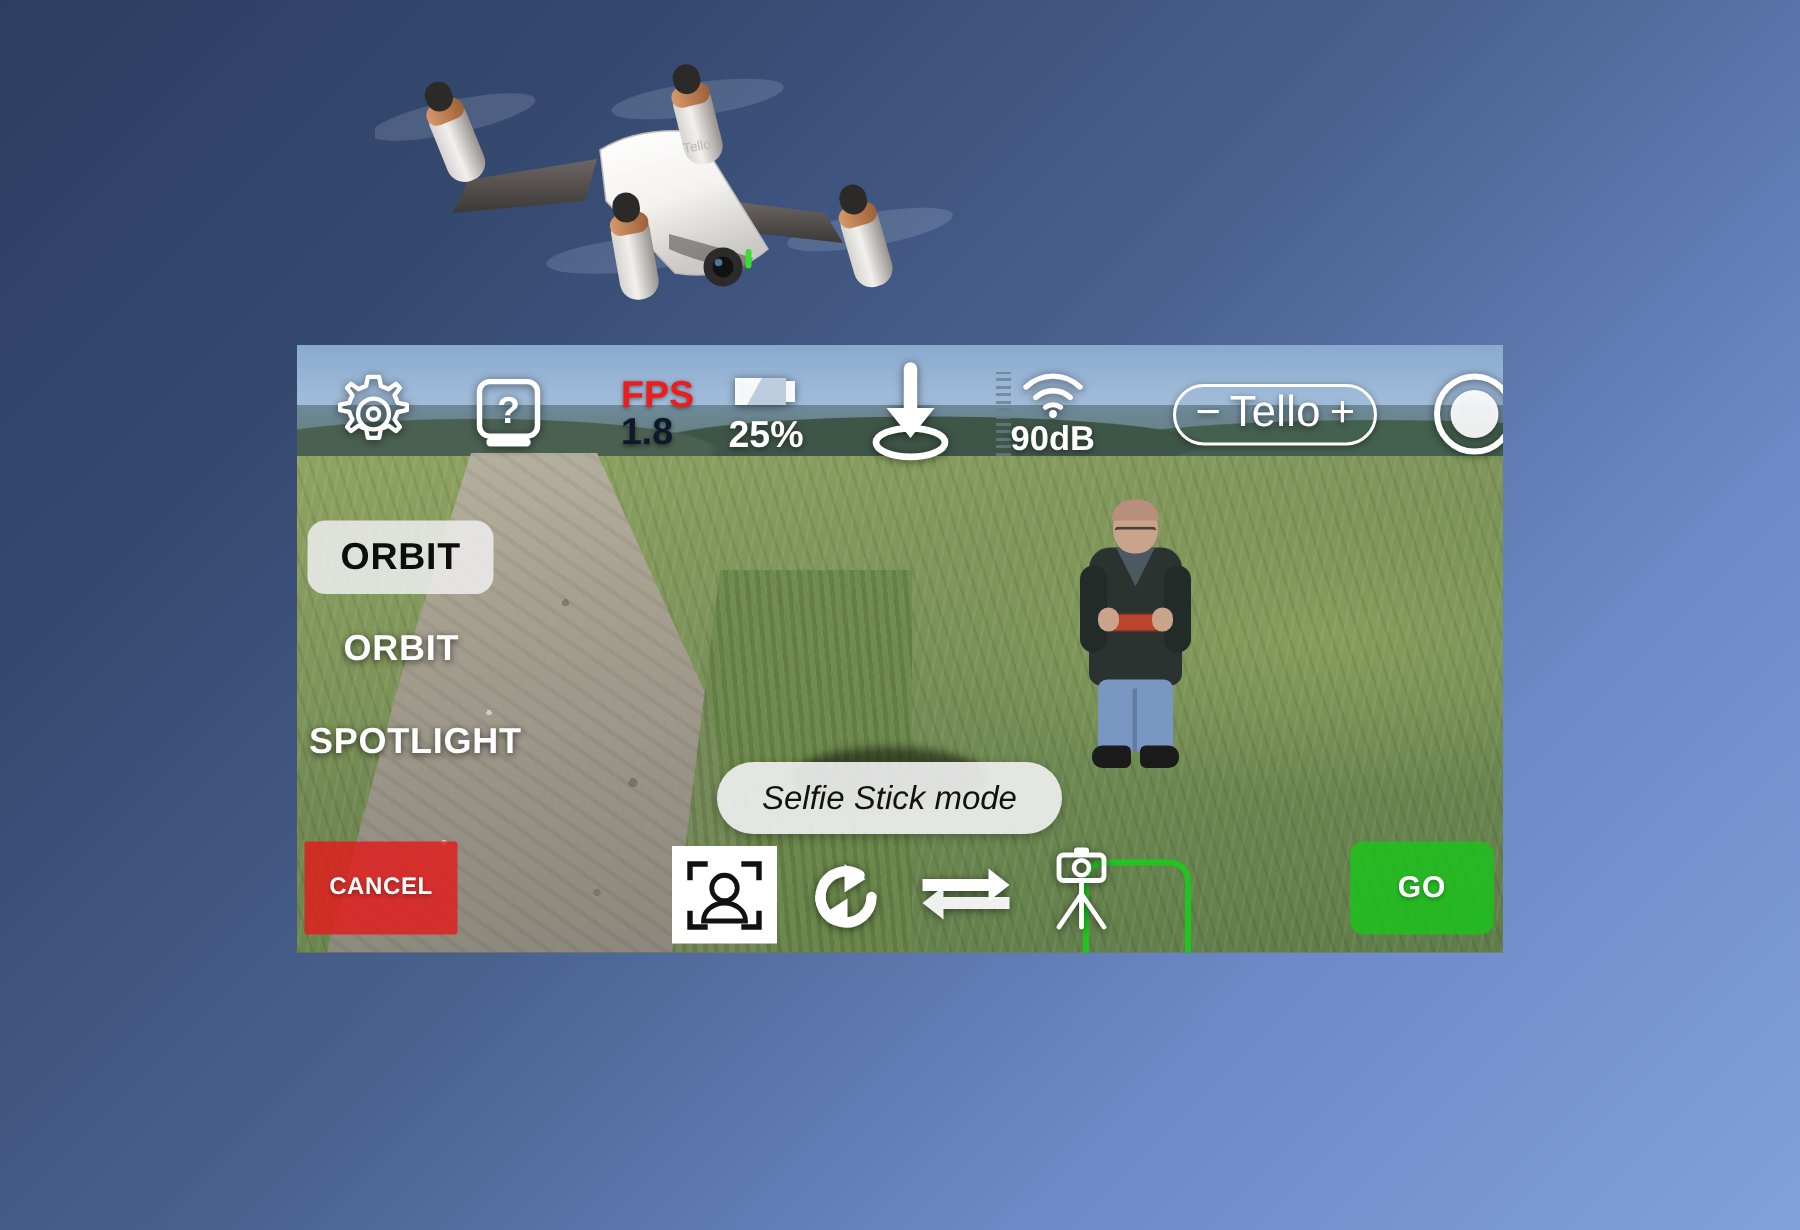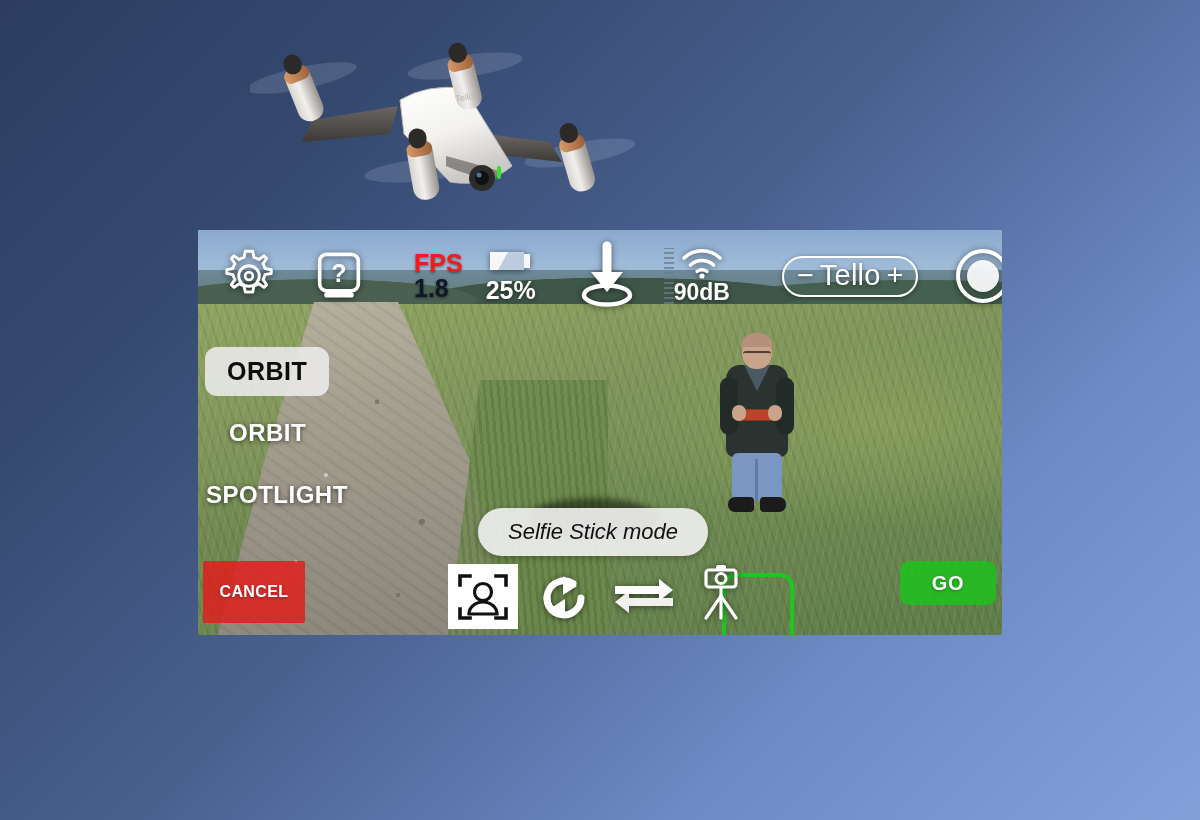--- a/index.html
+++ b/index.html
@@ -151,21 +151,21 @@
   
   #bottom-bar{ position:absolute; left:0; top:333px; width:100%; height:72px; }
   #cancel-btn{
     position:absolute; left:5px; top:-2px; width:102px; height:62px;
     background:rgba(228,27,27,.82); border-radius:2px;
     display:flex; align-items:center; justify-content:center;
     color:#ffffff; font-size:16px; font-weight:bold; letter-spacing:.4px;
     text-shadow:0 1px 3px rgba(0,0,0,.35);
   }
   #go-btn{
-    position:absolute; left:702px; top:-2px; width:96px; height:44px;
+    position:absolute; left:702px; top:-2px; width:96px; height:62px;
     background:rgba(30,192,30,.87); border-radius:9px;
     display:flex; align-items:center; justify-content:center;
     color:#fff; font-size:20px; font-weight:bold; letter-spacing:.6px;
     text-shadow:0 1px 3px rgba(0,0,0,.3);
   }
   #face-btn{
     position:absolute; left:250px; top:1px; width:70px; height:65px;
     background:#fff; display:flex; align-items:center; justify-content:center;
   }
   #rotate-btn{ position:absolute; left:335px; top:5px; }

